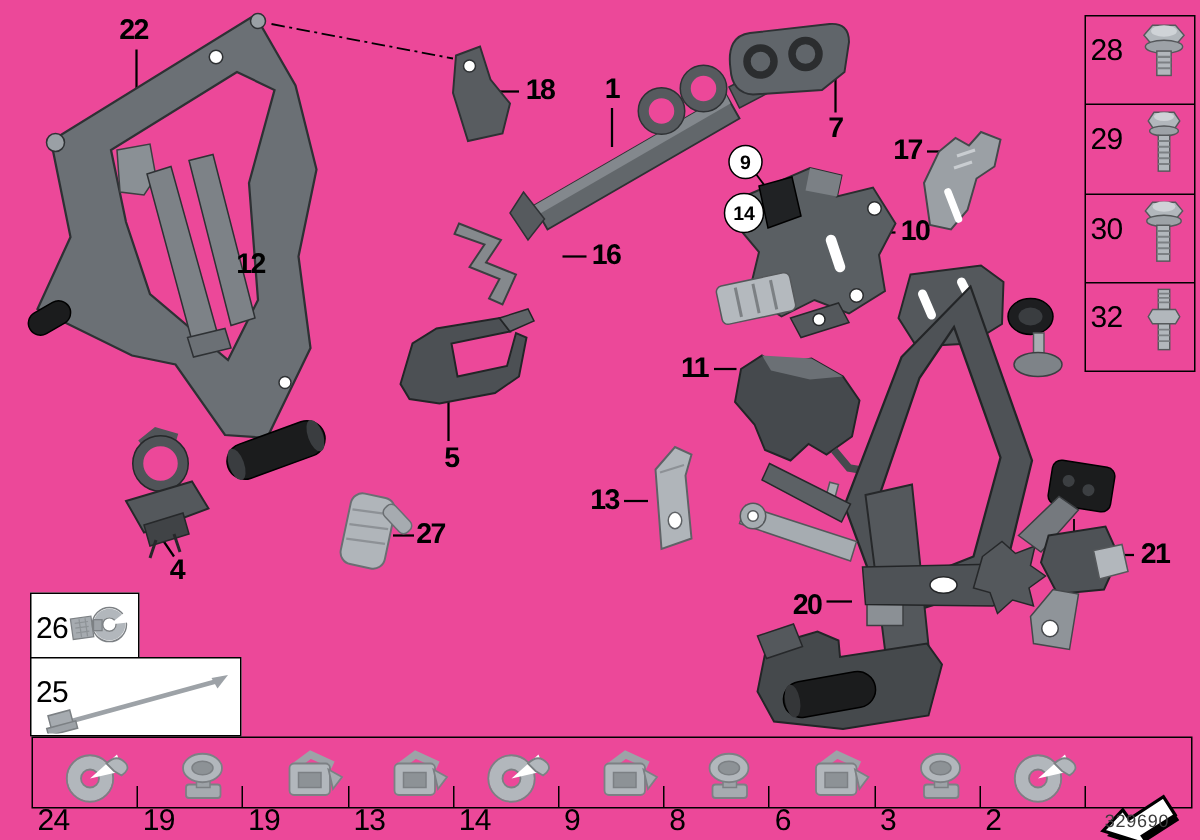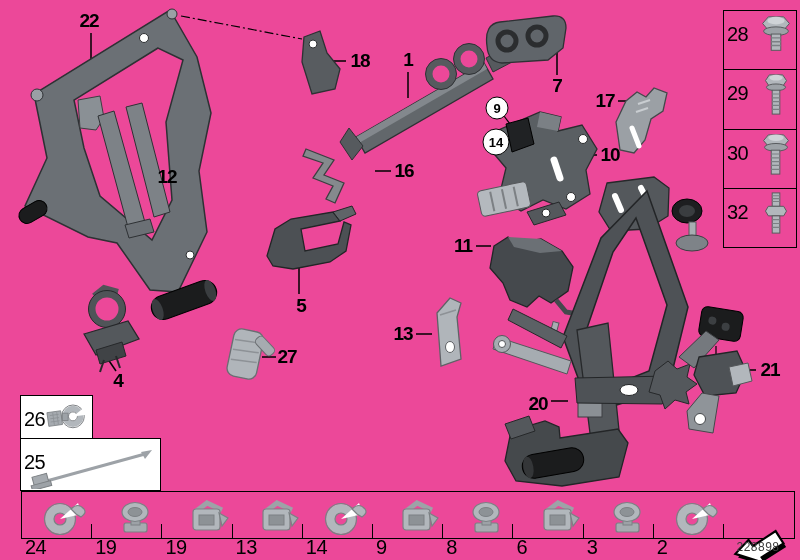--- a/index.html
+++ b/index.html
@@ -387,15 +387,15 @@
         </svg>
     </div>
     <div class="cell arrowcell">
       <svg style="position:absolute;left:2px;top:1px" width="66" height="42" viewBox="0 0 70 48">
         <path d="M8,33 L23,17 L28,24 L54,7 L63,21 L38,37 L43,44 Z" transform="translate(3,4)" fill="#000"></path>
         <path d="M8,33 L23,17 L28,24 L54,7 L63,21 L38,37 L43,44 Z" fill="#fff" stroke="#000" stroke-width="2.5" stroke-linejoin="miter"></path>
       </svg>
     </div>
   </div>
 
-  <div class="docnum">228898</div>
+  <div class="docnum">329690</div>
 
 </div>
 
 </body></html>

